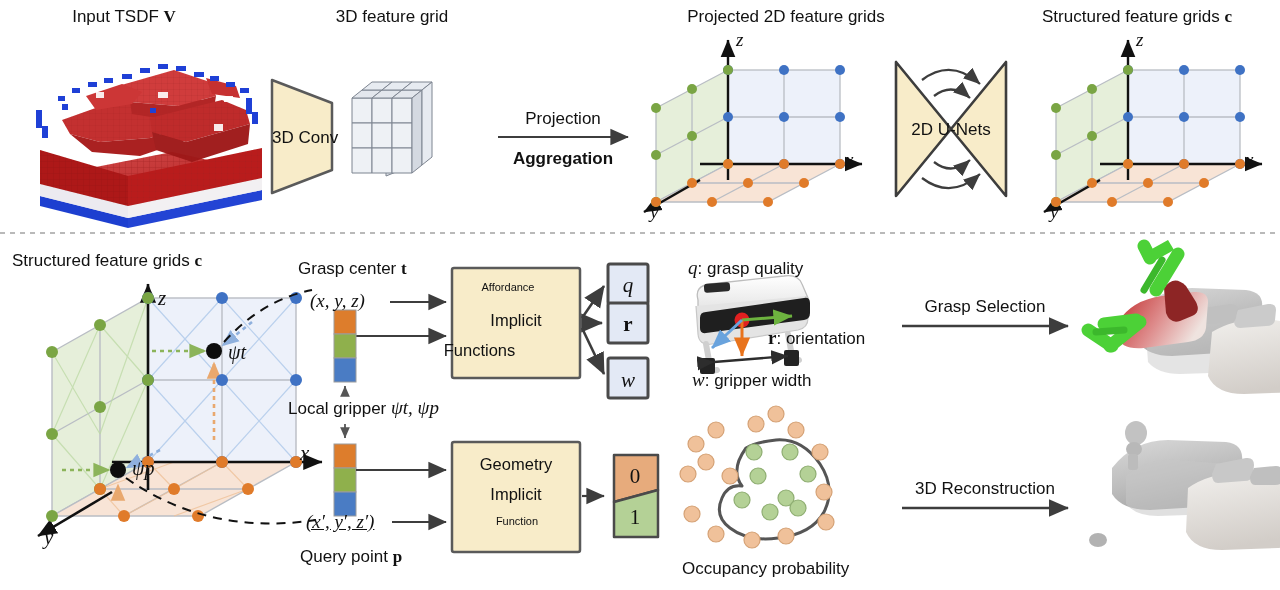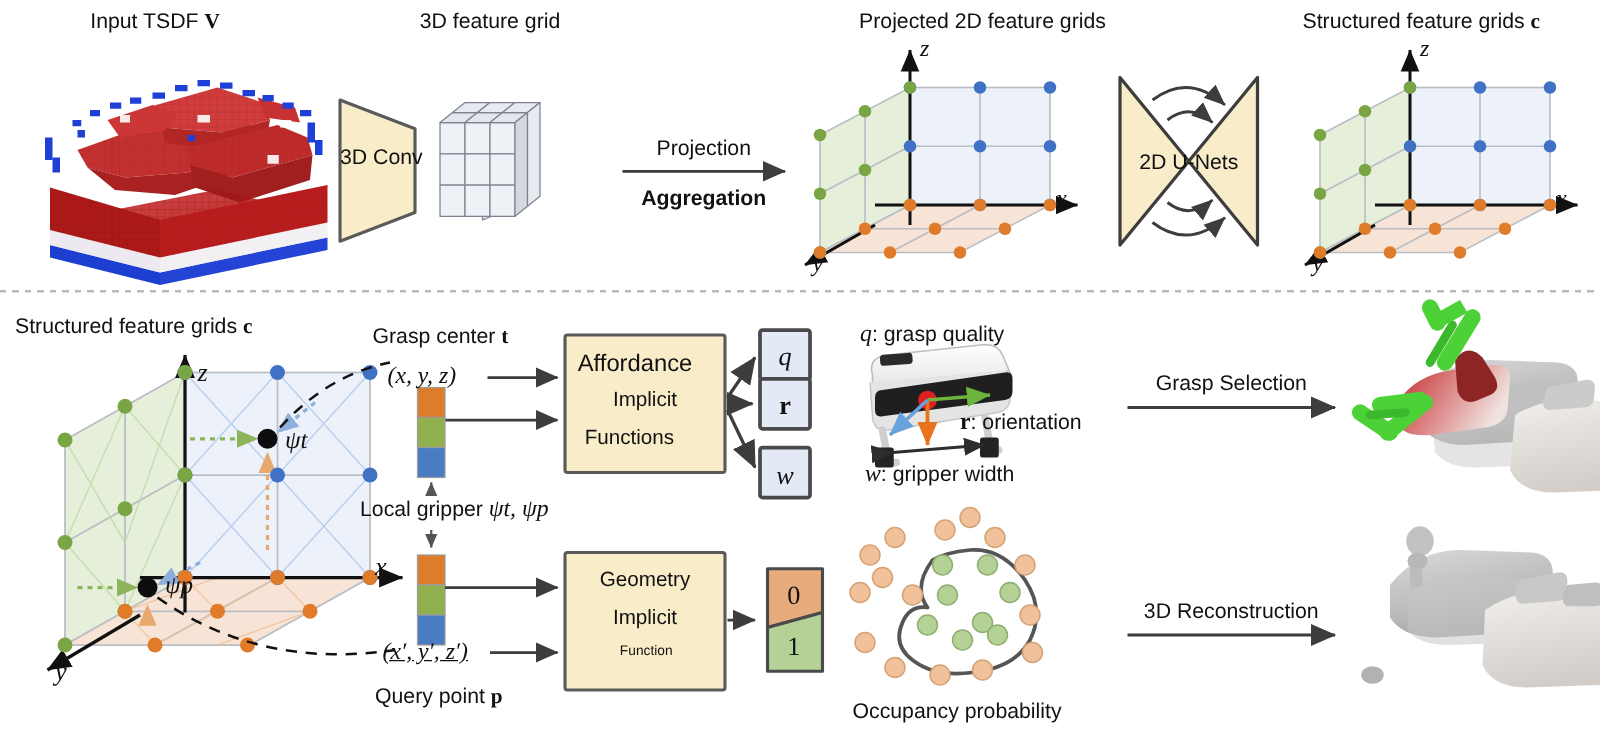--- a/index.html
+++ b/index.html
@@ -541,21 +541,21 @@
       <path d="M1188,488 q26,-18 62,-14 l40,6 q16,2 14,20 l-4,32 q-2,14 -22,16 l-56,2 q-28,0 -36,-18 z" fill="url(#meshW)"></path>
       <path d="M1216,464 l30,-6 q8,-1 8,7 l-1,10 q-1,6 -9,6 l-26,2 q-6,0 -6,-9 z" fill="#c8c8c8"></path>
       <path d="M1254,468 l22,-2 q6,0 6,6 l0,8 q0,5 -7,5 l-20,0 q-5,0 -5,-8 z" fill="#bfbfbf"></path>
       <ellipse cx="1136" cy="433" rx="11" ry="12" fill="#c2c2c2"></ellipse>
       <ellipse cx="1134" cy="449" rx="8" ry="7" fill="#b8b8b8"></ellipse>
       <rect x="1128" y="454" width="10" height="16" rx="3" fill="#bcbcbc"></rect>
       <ellipse cx="1098" cy="540" rx="9" ry="7" fill="#b2b2b2"></ellipse>
     </g>
   </svg>
 
-  <div class="box-txt" style="left:272px;top:116px;width:63px;font-size:17px;">3D Conv</div>
+  <div class="box-txt" style="left:272px;top:128px;width:63px;font-size:17px;">3D Conv</div>
 
   <div class="lbl ctr" style="left:563px;top:110px;">Projection</div>
   <div class="lbl ctr" style="left:563px;top:150px;font-weight:bold;">Aggregation</div>
 
   <div class="box-txt" style="left:896px;top:120px;width:110px;font-size:17px;">2D U-Nets</div>
 
   <div class="lbl lbl-serif" style="left:736px;top:30px;font-size:19px;">z</div>
   <div class="lbl lbl-serif" style="left:845px;top:150px;font-size:19px;">x</div>
   <div class="lbl lbl-serif" style="left:650px;top:202px;font-size:19px;">y</div>
 
@@ -587,23 +587,23 @@
     <span>Local gripper</span>
     <span class="lbl-serif" style="font-size:19px;">ψt, ψp</span>
   </div>
 
   <div class="lbl lbl-serif" style="left:306px;top:512px;font-size:19px;text-decoration:underline;">(x′, y′, z′)</div>
   <div class="lbl" style="left:300px;top:548px;">
     <span>Query point</span>
     <span class="bold" style="font-family:'Liberation Serif',serif;">p</span>
   </div>
 
-  <div class="box-txt" style="left:452px;top:281px;width:112px;font-size:19px;">Affordance</div>
+  <div class="box-txt" style="left:452px;top:281px;width:112px;font-size:11px;">Affordance</div>
   <div class="box-txt" style="left:452px;top:311px;width:128px;font-size:16.5px;">Implicit</div>
-  <div class="box-txt" style="left:452px;top:341px;width:103px;font-size:16.5px;">Functions</div>
+  <div class="box-txt" style="left:428px;top:341px;width:103px;font-size:16.5px;">Functions</div>
 
   <div class="box-txt" style="left:452px;top:455px;width:128px;font-size:16.5px;">Geometry</div>
   <div class="box-txt" style="left:452px;top:485px;width:128px;font-size:16.5px;">Implicit</div>
   <div class="box-txt" style="left:452px;top:515px;width:130px;font-size:11px;">Function</div>
 
   <div class="box-txt lbl-serif" style="left:608px;top:273px;width:40px;font-size:21px;">q</div>
   <div class="box-txt lbl-serif bold" style="left:608px;top:312px;width:40px;font-size:21px;">r</div>
   <div class="box-txt lbl-serif" style="left:608px;top:368px;width:40px;font-size:21px;">w</div>
 
   <div class="box-txt lbl-serif" style="left:620px;top:464px;width:30px;font-size:21px;font-style:normal;">0</div>

